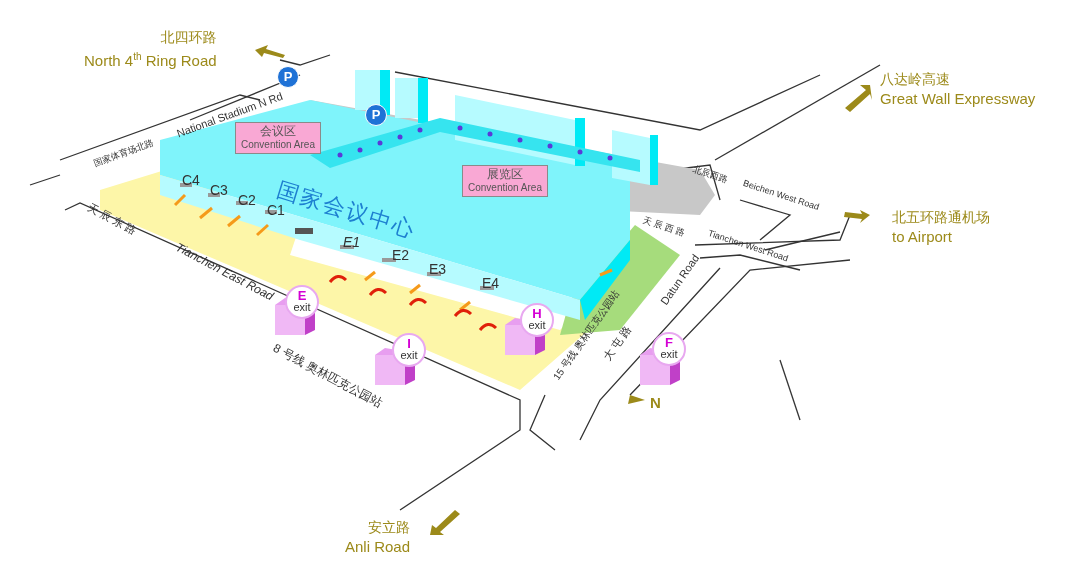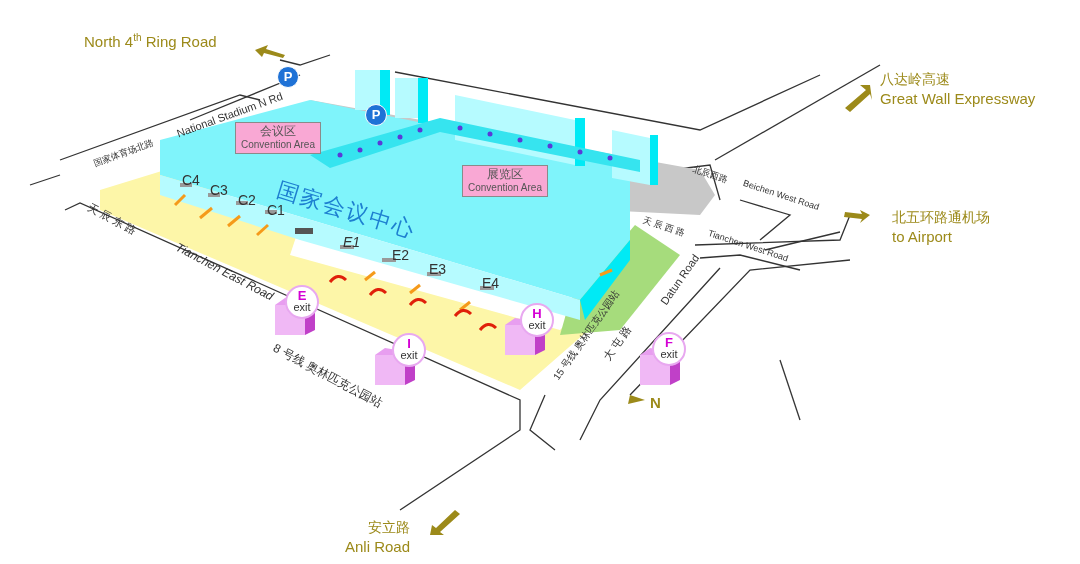--- a/index.html
+++ b/index.html
@@ -134,20 +134,21 @@
       </g>
     <g>
         <path d="M640,355 L670,360 L680,353 L650,348 Z" fill="#e89ef0"></path>
         <rect x="640" y="355" width="30" height="30" fill="#f0b8f5"></rect>
         <path d="M670,360 L680,353 L680,380 L670,385 Z" fill="#c040c8"></path>
       </g>
   </g>
 </svg>
 
 <div class="dest" style="left:84px;top:28px;">
+  <div class="cn" style="text-align:right;">北四环路</div>
   <div><span>North 4</span><sup>th</sup><span> Ring Road</span></div>
 </div>
 <div class="dest" style="left:880px;top:70px;">
   <div class="cn">八达岭高速</div>
   <div>Great Wall Expressway</div>
 </div>
 <div class="dest" style="left:892px;top:208px;">
   <div class="cn">北五环路通机场</div>
   <div>to Airport</div>
 </div>

